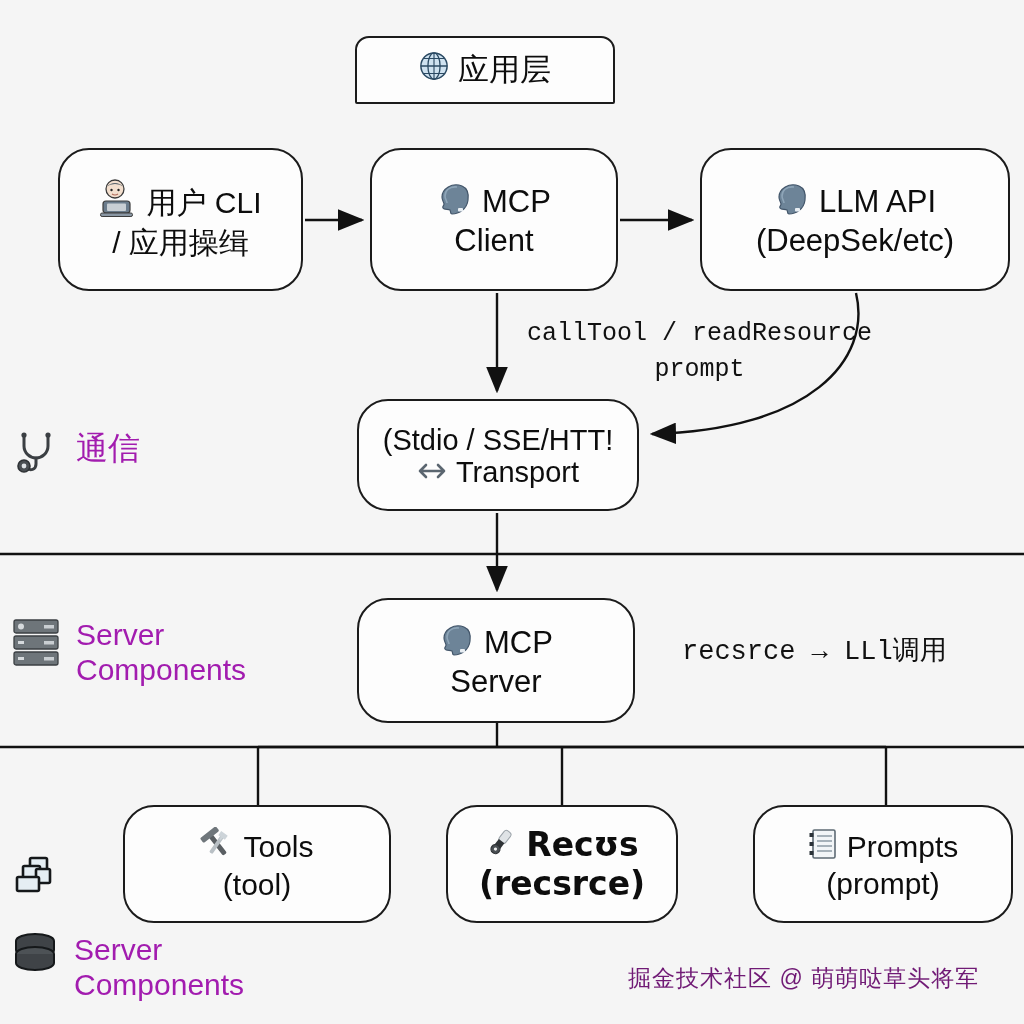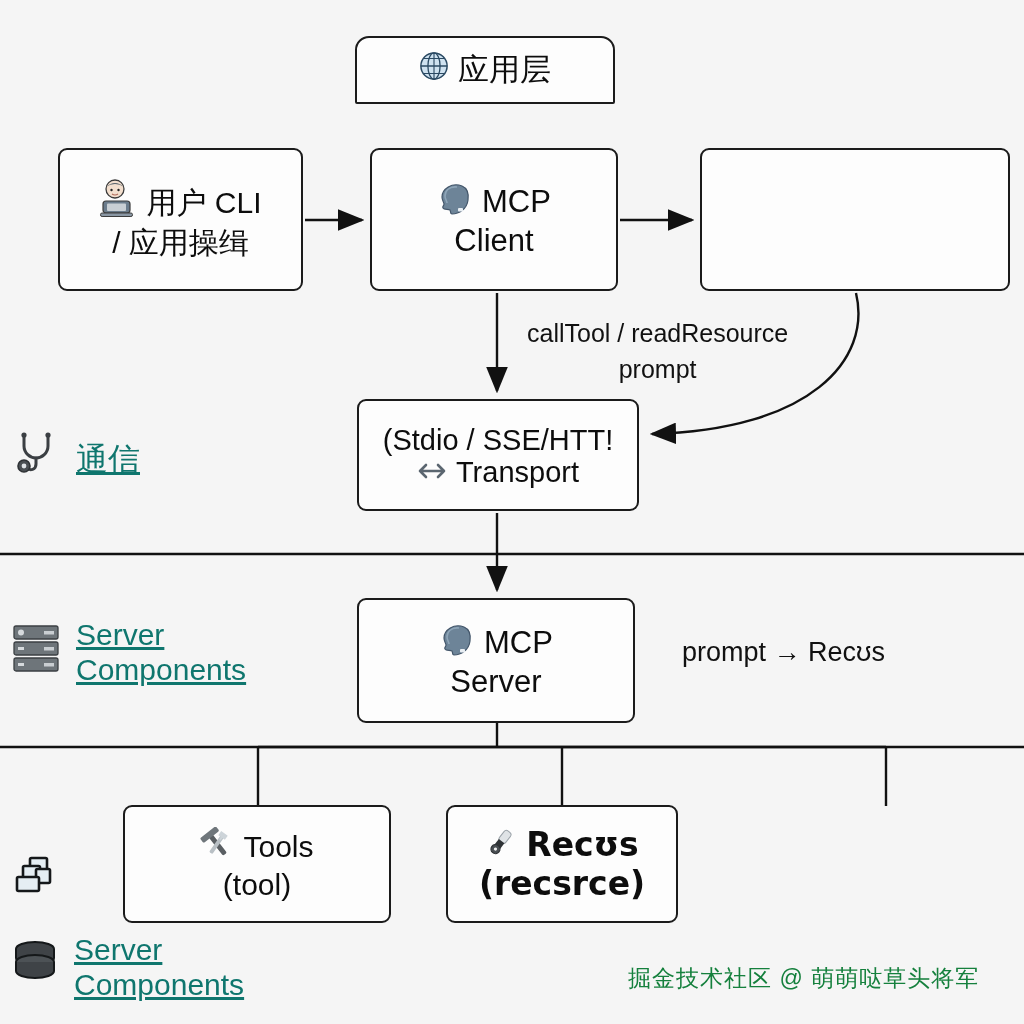--- a/index.html
+++ b/index.html
@@ -21,21 +21,21 @@
     width: 1024px;
     height: 1024px;
     pointer-events: none;
   }
   
   .node {
     position: absolute;
     box-sizing: border-box;
     background: #fdfdfd;
     border: 2.4px solid #1b1b1b;
-    border-radius: 9px;
+    border-radius: 31px;
     display: flex;
     flex-direction: column;
     align-items: center;
     justify-content: center;
     text-align: center;
     color: #0d0d0d;
     overflow: hidden;
     line-height: 1.12;
   }
   .node .line {
@@ -96,48 +96,47 @@
   }
   #node-prompts {
     left: 753px; top: 805px;
     width: 260px; height: 118px;
     font-size: 30px;
   }
   
   .lane-label {
     position: absolute;
     display: flex;
-    align-items: center;
-    color: #0f766e;
+    color: #a21caf;
     font-size: 30px;
     line-height: 1.17;
-    text-decoration: underline;
   }
   .lane-label .ico { margin-right: 16px; flex: none; }
   #lane-communication { left: 12px; top: 430px; font-size: 32px; }
   #lane-server-components-top { left: 12px; top: 617px; }
   #lane-server-components-bottom { left: 12px; top: 932px; }
   #stack-icon-wrap { position: absolute; left: 14px; top: 855px; }
   
   .edge-label {
     position: absolute;
     color: #111;
     font-size: 25px;
     line-height: 1.42;
     text-align: center;
     white-space: nowrap;
+    font-family: Liberation Mono, monospace;
   }
   #edge-label-calltool { left: 527px; top: 316px; }
   #edge-label-prompt-llm { left: 682px; top: 633px; font-size: 27px; }
   
   #watermark {
     position: absolute;
     left: 628px; top: 963px;
     font-size: 23px;
-    color: #15803d;
+    color: #701a75;
     letter-spacing: 1px;
     white-space: nowrap;
   }
 </style>
 </head>
 <body>
 
 <div id="page">
 
   <svg class="svg-layer" viewBox="0 0 1024 1024">
@@ -212,20 +211,31 @@
           <path d="M20 7 C12 6 8 11 8 16 C8 19 10 21 10 23" fill="none" stroke="#9db4c6" stroke-width="1.6" opacity="0.7"></path>
           <rect x="21" y="28" width="5" height="3.5" rx="1" fill="#e8eef3"></rect>
         </svg>
       </span>
       <span>MCP</span>
     </div>
     <div class="line">Client</div>
   </div>
 
   <div class="node" id="node-llm-api">
+    <div class="line">
+      <span class="ico">
+        <svg width="36" height="36" viewBox="0 0 36 36">
+          <path d="M25 6 C15 2 5 9 5 17 C5 21 7 22 7 24 C7 26 5 26 6 28 C7 30 11 29 13 30 C14 32 13 34 15 34 C22 34 30 29 31 20 C32 12 30 8 25 6 Z" fill="#6d8498" stroke="#43566a" stroke-width="1.2"></path>
+          <path d="M20 7 C12 6 8 11 8 16 C8 19 10 21 10 23" fill="none" stroke="#9db4c6" stroke-width="1.6" opacity="0.7"></path>
+          <rect x="21" y="28" width="5" height="3.5" rx="1" fill="#e8eef3"></rect>
+        </svg>
+      </span>
+      <span>LLM API</span>
+    </div>
+    <div class="line">(DeepSek/etc)</div>
   </div>
 
   <div class="node" id="node-transport">
     <div class="line sub">(Stdio / SSE/HTT!</div>
     <div class="line">
       <span class="ico">
         <svg width="30" height="22" viewBox="0 0 30 22">
           <path d="M9 5 L3 11 L9 17 M3 11 H27 M21 5 L27 11 L21 17" fill="none" stroke="#5b6670" stroke-width="2.6" stroke-linecap="round" stroke-linejoin="round"></path>
         </svg>
       </span>
@@ -276,20 +286,42 @@
             <circle cx="16" cy="25" r="4.5" fill="#4a4f53" stroke="#2f3336" stroke-width="1.2"></circle>
             <circle cx="16" cy="25" r="1.6" fill="#f0f0f0"></circle>
           </g>
         </svg>
       </span>
       <span>Recʊs</span>
     </div>
     <div class="line">(recsrce)</div>
   </div>
 
+  <div class="node" id="node-prompts">
+    <div class="line">
+      <span class="ico">
+        <svg width="30" height="32" viewBox="0 0 30 32">
+          <rect x="5" y="2" width="22" height="28" rx="1.5" fill="#f2f5f7" stroke="#5d6a73" stroke-width="1.6"></rect>
+          <g stroke="#8c9aa4" stroke-width="1.6">
+            <line x1="9" y1="8" x2="24" y2="8"></line>
+            <line x1="9" y1="13" x2="24" y2="13"></line>
+            <line x1="9" y1="18" x2="24" y2="18"></line>
+            <line x1="9" y1="23" x2="24" y2="23"></line>
+          </g>
+          <g fill="#2b3238">
+            <rect x="1.5" y="5" width="4" height="4"></rect>
+            <rect x="1.5" y="14" width="4" height="4"></rect>
+            <rect x="1.5" y="23" width="4" height="4"></rect>
+          </g>
+        </svg>
+      </span>
+      <span>Prompts</span>
+    </div>
+    <div class="line">(prompt)</div>
+  </div>
 
   <div class="lane-label" id="lane-communication">
     <span class="ico">
       <svg width="48" height="50" viewBox="0 0 48 50">
         <path d="M12 6 v10 c0 7 6 12 12 12 s12 -5 12 -12 V6" fill="none" stroke="#3b3f43" stroke-width="3" stroke-linecap="round"></path>
         <circle cx="12" cy="5" r="2.6" fill="#3b3f43"></circle>
         <circle cx="36" cy="5" r="2.6" fill="#3b3f43"></circle>
         <path d="M24 28 v6 c0 6 -6 7 -9 4" fill="none" stroke="#3b3f43" stroke-width="3" stroke-linecap="round"></path>
         <circle cx="12" cy="36" r="6" fill="#4a4f53" stroke="#2f3336" stroke-width="1.6"></circle>
         <circle cx="12" cy="36" r="2.4" fill="#dfe3e6"></circle>
@@ -346,17 +378,17 @@
       <div>Server</div>
       <div>Components</div>
     </span>
   </div>
 
   <div class="edge-label" id="edge-label-calltool">
     <div>callTool / readResource</div>
     <div>prompt</div>
   </div>
 
-  <div class="edge-label" id="edge-label-prompt-llm">prompt → Recʊs</div>
+  <div class="edge-label" id="edge-label-prompt-llm">recsrce → LLl调用</div>
 
   <div id="watermark">掘金技术社区 @ 萌萌哒草头将军</div>
 
 </div>
 
 </body></html>

